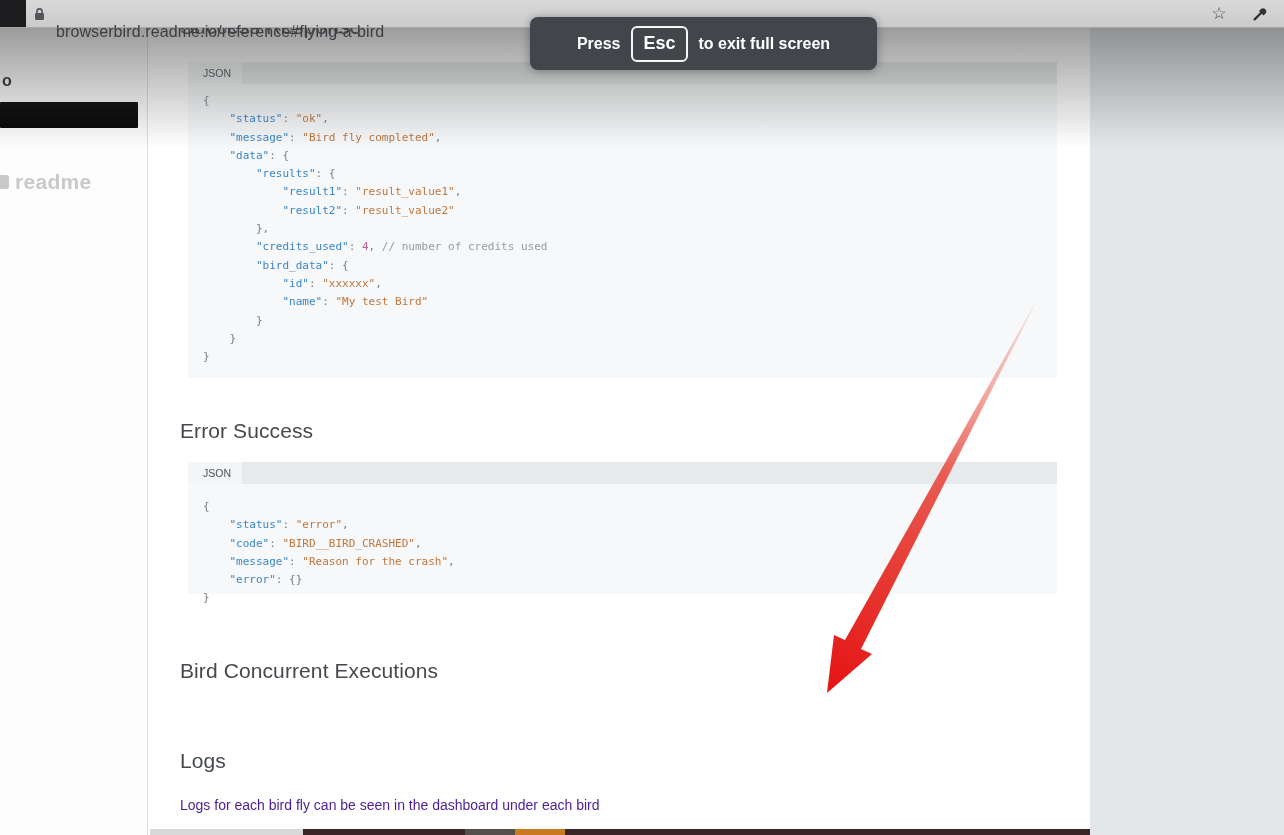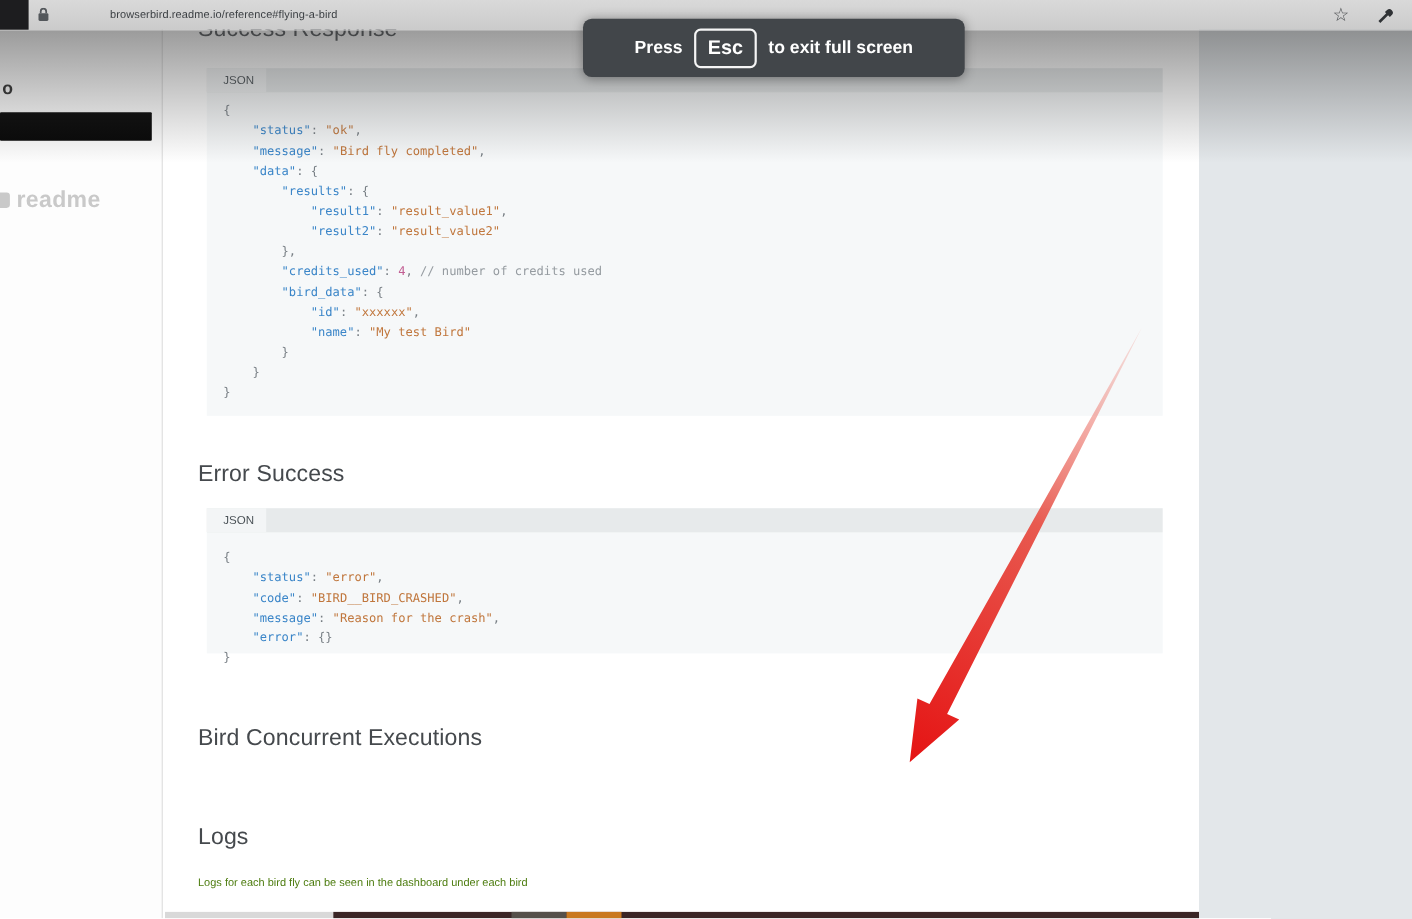--- a/index.html
+++ b/index.html
@@ -10,21 +10,21 @@
   
   .sidebar-col { position:absolute; left:0; top:0; width:148px; height:835px; background:#fdfdfd; border-right:1px solid #dedede; z-index:1; }
   .white-col   { position:absolute; left:149px; top:0; width:941px; height:835px; background:#ffffff; z-index:1; }
   .gutter-col  { position:absolute; left:1090px; top:0; width:194px; height:835px; background:#e3e7ea; z-index:1; }
 
   
   .url-bar { position:absolute; left:0; top:0; width:1284px; height:28px;
     background:linear-gradient(#d9d9d9,#cbcbcb); border-bottom:1px solid #a8a8a8; z-index:50; }
   .corner-dark { position:absolute; left:0; top:0; width:26px; height:27px; background:#1d1d1f; }
   .lock { position:absolute; left:34px; top:7px; }
-  .url-text { position:absolute; left:56px; top:0; line-height:27px; font-size:10px; color:#3b3f43; letter-spacing:.1px;margin-left:44px; }
+  .url-text { position:absolute; left:56px; top:18px; line-height:27px; font-size:16px; color:#3b3f43; letter-spacing:.1px; }
   .star-btn { position:absolute; left:1207px; top:2px; width:24px; height:24px; font-size:17px; color:#4c4f52; text-align:center; line-height:24px; }
   .dropper-btn { position:absolute; left:1250px; top:4px; width:20px; height:20px; }
 
   
   .dim-overlay { position:absolute; left:0; top:28px; width:1284px; height:120px; z-index:40; pointer-events:none;
     background:linear-gradient(rgba(66,66,66,.52), rgba(66,66,66,0)); }
 
   
   .fs-banner { position:absolute; left:530px; top:17px; width:347px; height:53px; background:#42464a;
     border-radius:8px; z-index:60; display:flex; align-items:center; justify-content:center; gap:11px;
@@ -33,21 +33,21 @@
 
   
   .nav-frag { position:absolute; left:2px; top:72px; font-size:16px; font-weight:bold; color:#2e2e2e; z-index:2; }
   .black-item { position:absolute; left:0; top:102px; width:138px; height:26px; background:#060606; border-radius:1px; z-index:2; }
   .readme-logo { position:absolute; left:-5px; top:170px; display:flex; align-items:center; gap:6px; z-index:2; }
   .readme-logo .glyph { width:14px; height:14px; background:#c9c9c9; border-radius:3px; }
   .readme-logo .word  { font-size:21px; font-weight:bold; color:#c9c9c9; letter-spacing:.3px; }
 
   
   .doc-h { position:absolute; font-size:21px; font-weight:400; color:#45494d; z-index:5; letter-spacing:.1px; }
-  .doc-p { position:absolute; font-size:10px; color:#4d7c0f; z-index:5; }
+  .doc-p { position:absolute; font-size:14px; color:#4c1d95; z-index:5; }
 
   
   .code-block { position:absolute; width:869px; z-index:5; }
   .tab-bar { height:22px; background:#e7eaeb; position:relative; }
   .tab-active { position:absolute; left:0; top:0; height:22px; width:54px; background:#f3f5f6;
     font-size:10.5px; color:#4a5156; line-height:22px; padding-left:15px; }
   .code-area { background:#f6f8f9; padding:8px 0 10px 15px; }
   .code-line { white-space:pre; font-family:"DejaVu Sans Mono", monospace; font-size:11px; line-height:18.3px; color:#777e84; }
   .tok-k{color:#3a85c8;} .tok-s{color:#c0763c;} .tok-n{color:#c25e93;} .tok-c{color:#959ba0;} .tok-p{color:#777e84;}
 

